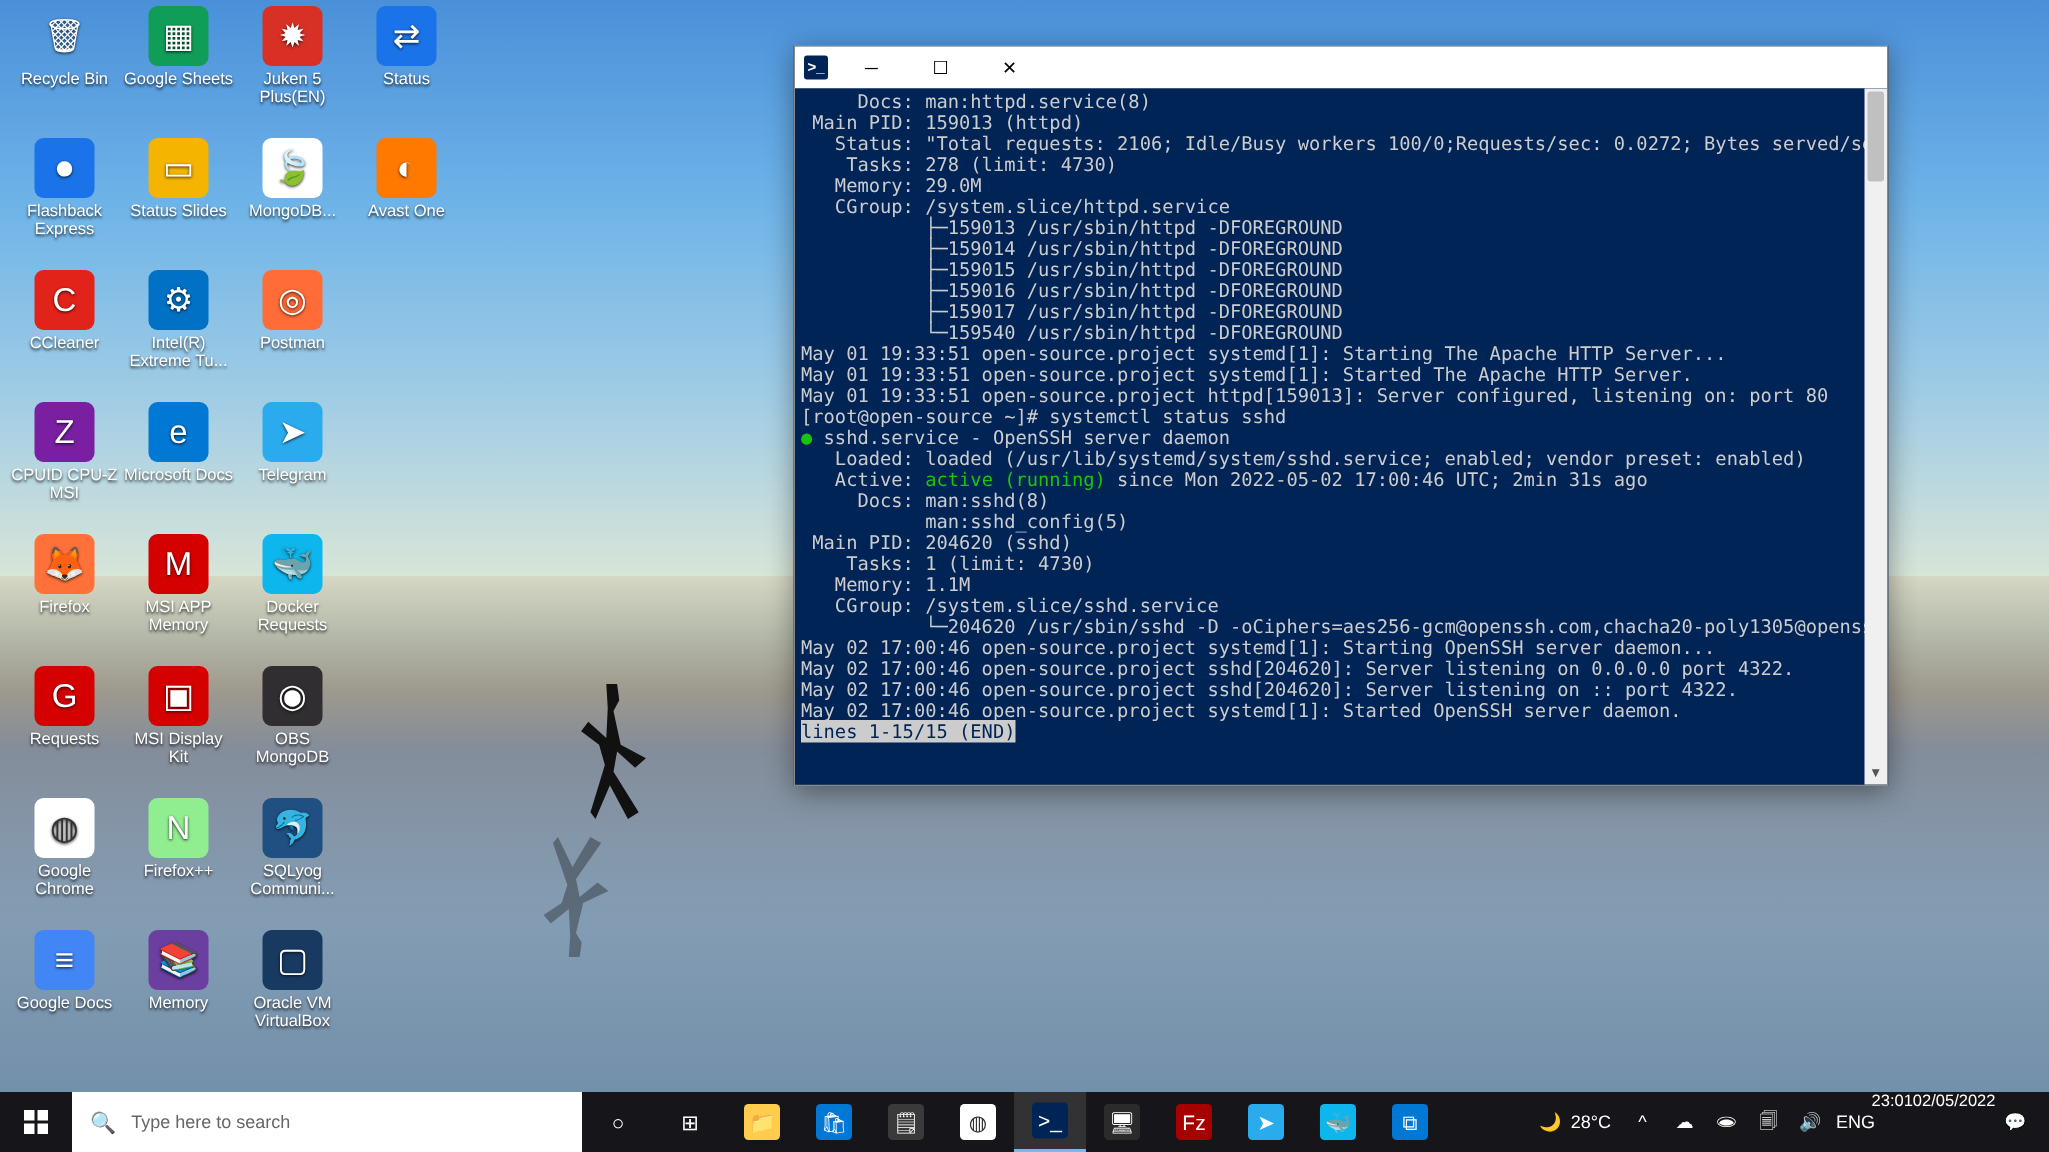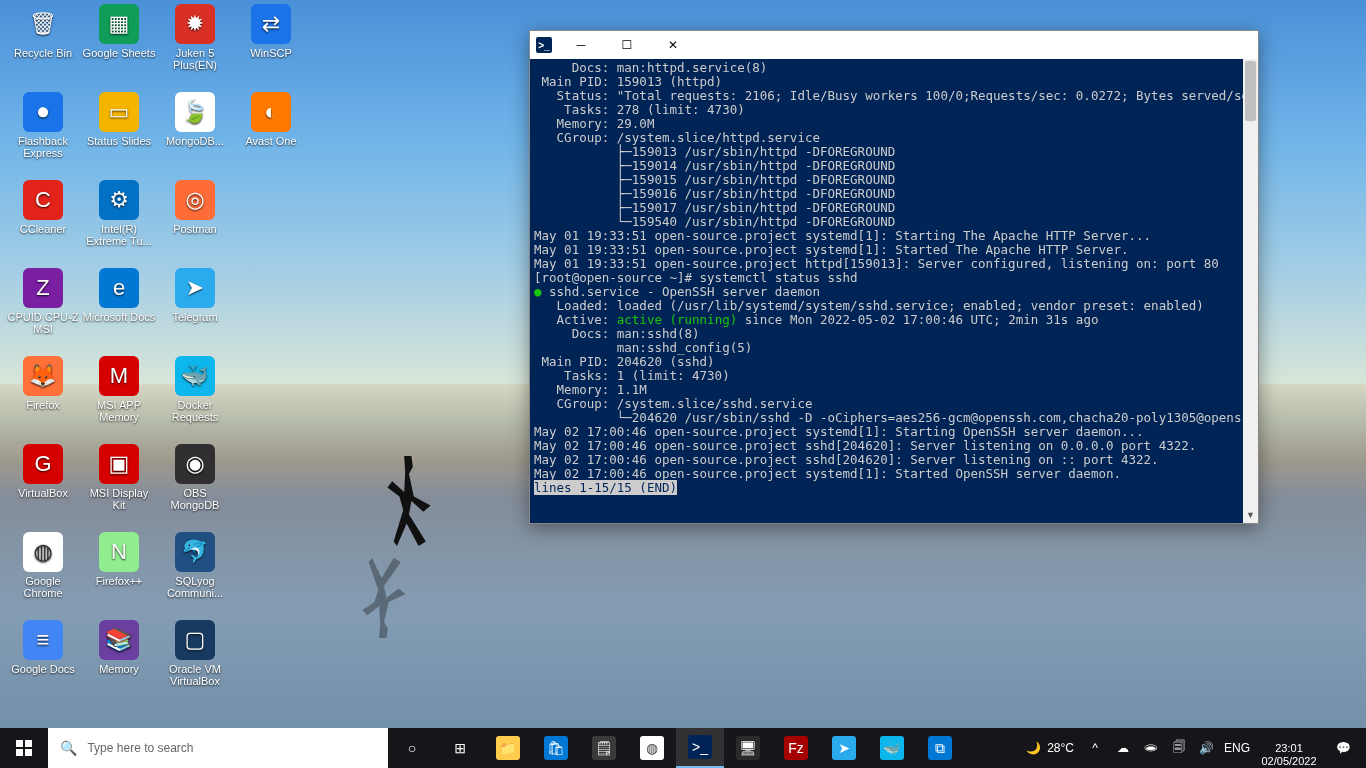--- a/index.html
+++ b/index.html
@@ -55,21 +55,21 @@
   .winlogo { width:16px; height:16px; display:grid; grid-template: 1fr 1fr / 1fr 1fr; gap:2px;}
   .winlogo span{ background:#fff; }
   .searchbox { width:340px; background:#fff; color:#666; display:flex; align-items:center; padding:0 12px; gap:10px; }
   .searchbox .sicon{ font-size:14px; }
   .tbitem { width:48px; display:flex; align-items:center; justify-content:center; }
   .tbitem .sq { width:24px; height:24px; border-radius:3px; display:flex; align-items:center; justify-content:center; font-size:14px;}
   .tbitem.active { border-bottom:2px solid #76b9ed; background:rgba(255,255,255,0.12);}
   .spacer { flex:1; }
   .tray { display:flex; align-items:center; gap:10px; padding:0 2px; }
   .tray .tico { width:18px; text-align:center; font-size:12px; }
-  .clock { width:66px; text-align:center; font-size:11px; line-height:13px; display:flex; flex-direction:column; justify-content:flex-end;}
+  .clock { width:66px; text-align:center; font-size:11px; line-height:13px; display:flex; flex-direction:row; justify-content:center;}
   .notif { width:44px; display:flex; align-items:center; justify-content:center;}
 
   
   .termwin {
     position:absolute; left:529px; top:30px; width:730px; height:494px;
     background:#012456; border:1px solid #888; box-shadow:0 4px 18px rgba(0,0,0,.4);
     display:flex; flex-direction:column;
   }
   .titlebar {
     height:28px; background:#fff; display:flex; align-items:center;
@@ -114,21 +114,21 @@
     <div class="dicon" style="left: 82px; top: 4px;">
       <div class="ibox" style="background: rgb(15, 157, 88);">▦</div>
       <div class="lbl">Google Sheets</div>
     </div>
     <div class="dicon" style="left: 158px; top: 4px;">
       <div class="ibox" style="background: rgb(217, 48, 37);">✹</div>
       <div class="lbl">Juken 5 Plus(EN)</div>
     </div>
     <div class="dicon" style="left: 234px; top: 4px;">
       <div class="ibox" style="background: rgb(26, 115, 232);">⇄</div>
-      <div class="lbl">WinSCP</div>
+      <div class="lbl">Status</div>
     </div>
     <div class="dicon" style="left: 6px; top: 92px;">
       <div class="ibox" style="background: rgb(26, 115, 232);">⏺</div>
       <div class="lbl">Flashback Express</div>
     </div>
     <div class="dicon" style="left: 82px; top: 92px;">
       <div class="ibox" style="background: rgb(244, 180, 0);">▭</div>
       <div class="lbl">Status Slides</div>
     </div>
     <div class="dicon" style="left: 158px; top: 92px;">
@@ -170,21 +170,21 @@
     <div class="dicon" style="left: 82px; top: 356px;">
       <div class="ibox" style="background: rgb(213, 0, 0);">M</div>
       <div class="lbl">MSI APP Memory</div>
     </div>
     <div class="dicon" style="left: 158px; top: 356px;">
       <div class="ibox" style="background: rgb(13, 183, 237);">🐳</div>
       <div class="lbl">Docker Requests</div>
     </div>
     <div class="dicon" style="left: 6px; top: 444px;">
       <div class="ibox" style="background: rgb(213, 0, 0);">G</div>
-      <div class="lbl">VirtualBox</div>
+      <div class="lbl">Requests</div>
     </div>
     <div class="dicon" style="left: 82px; top: 444px;">
       <div class="ibox" style="background: rgb(213, 0, 0);">▣</div>
       <div class="lbl">MSI Display Kit</div>
     </div>
     <div class="dicon" style="left: 158px; top: 444px;">
       <div class="ibox" style="background: rgb(48, 46, 49);">◉</div>
       <div class="lbl">OBS MongoDB</div>
     </div>
     <div class="dicon" style="left: 6px; top: 532px;">

